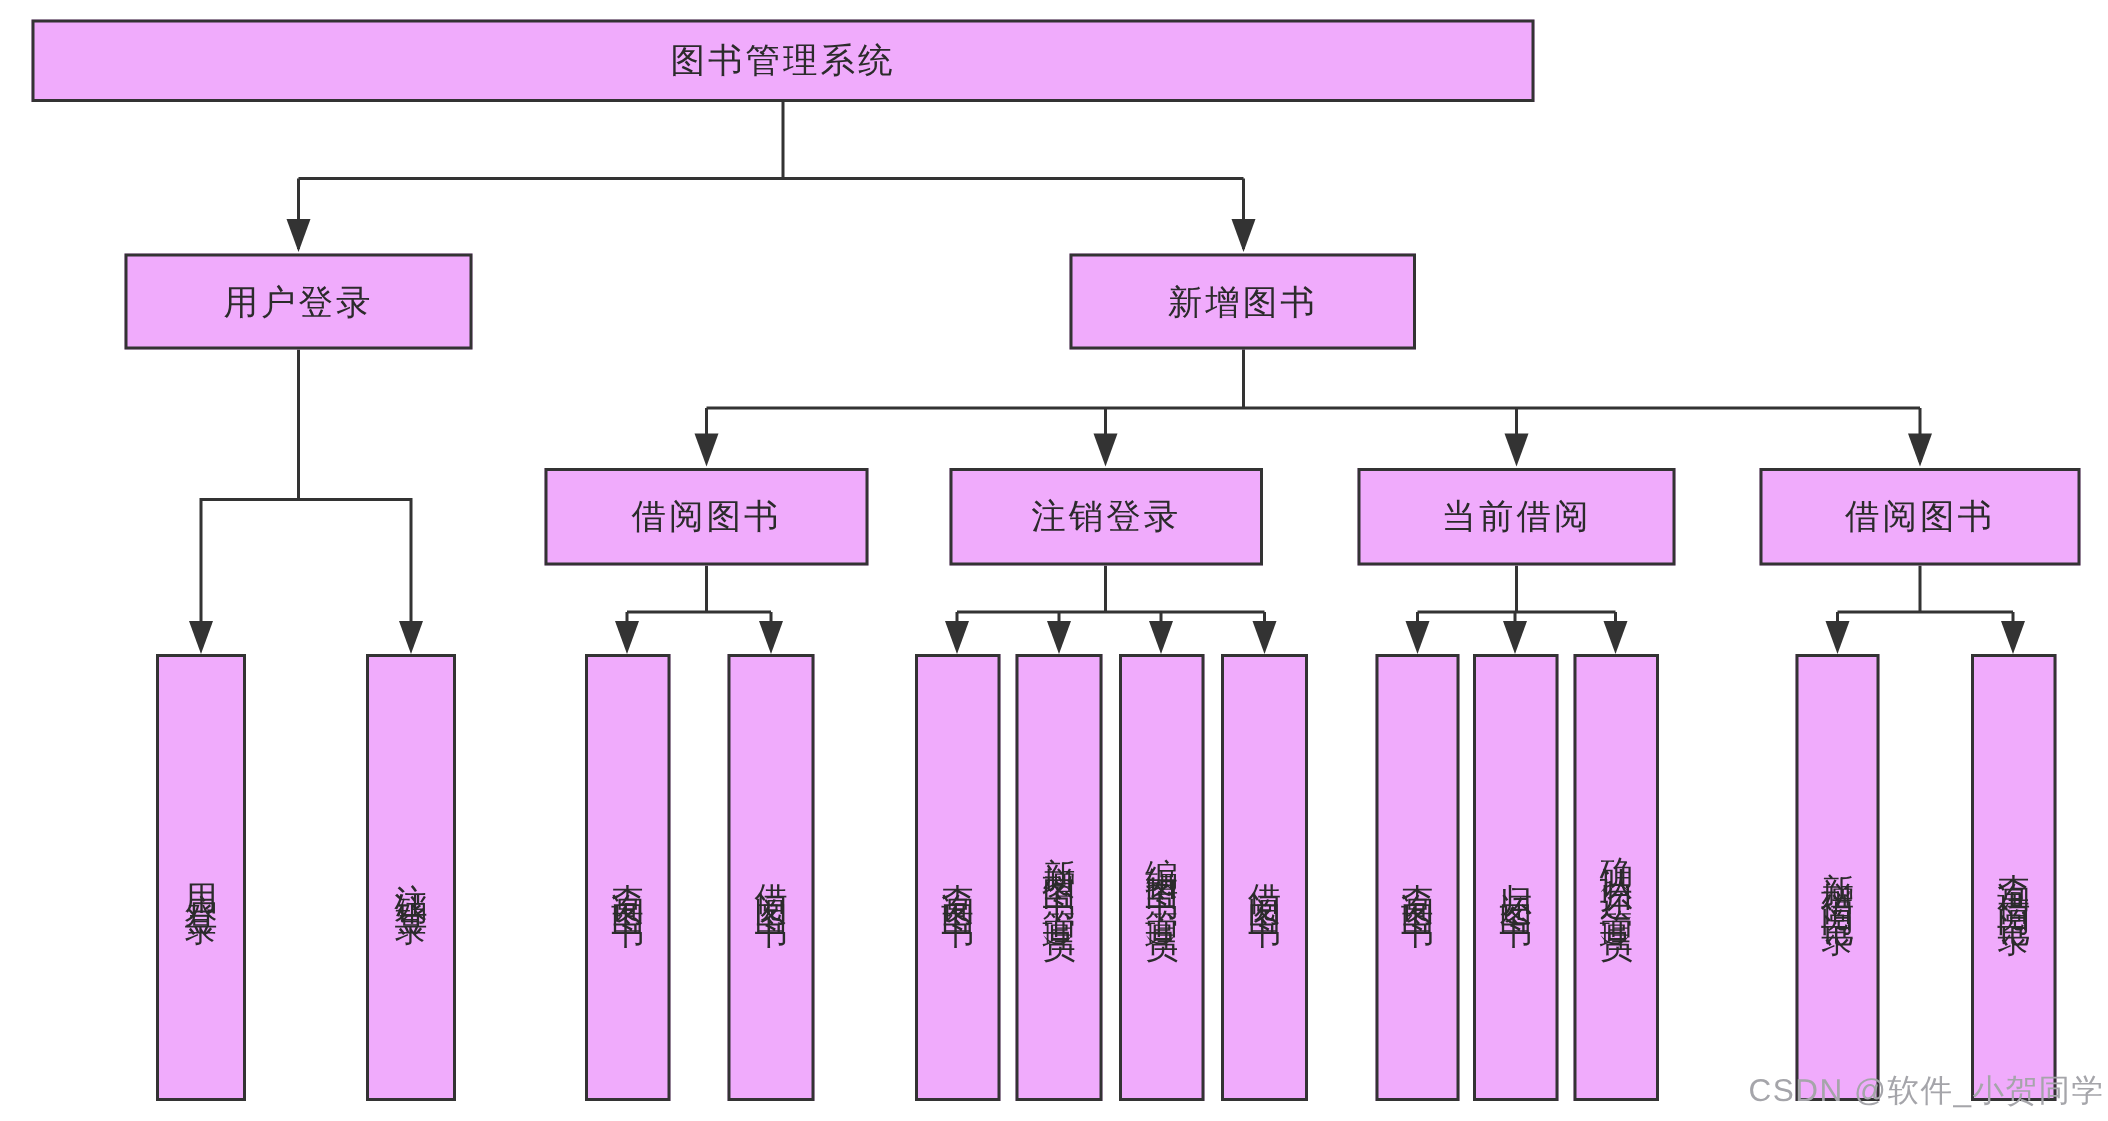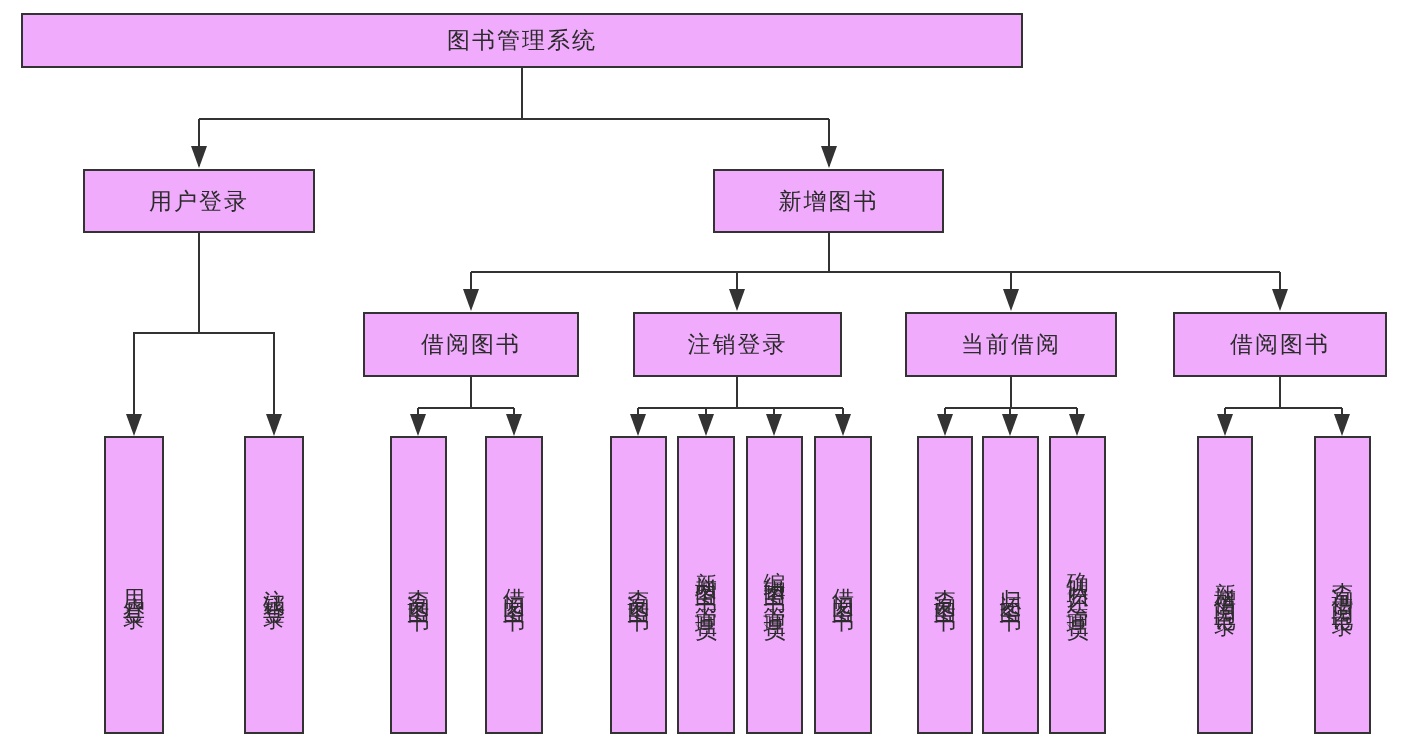--- a/index.html
+++ b/index.html
@@ -129,13 +129,14 @@
     <span class="vtext">确认归还（管理员）</span>
   </div>
 
   <div class="box leaf" style="left:1197px;top:436px;width:56px;height:298px">
     <span class="vtext">新增借阅记录</span>
   </div>
   <div class="box leaf" style="left:1314px;top:436px;width:57px;height:298px">
     <span class="vtext">查询借阅记录</span>
   </div>
 
+  <div class="watermark">CSDN @软件_小贺同学</div>
 </div>
 
 </body></html>

